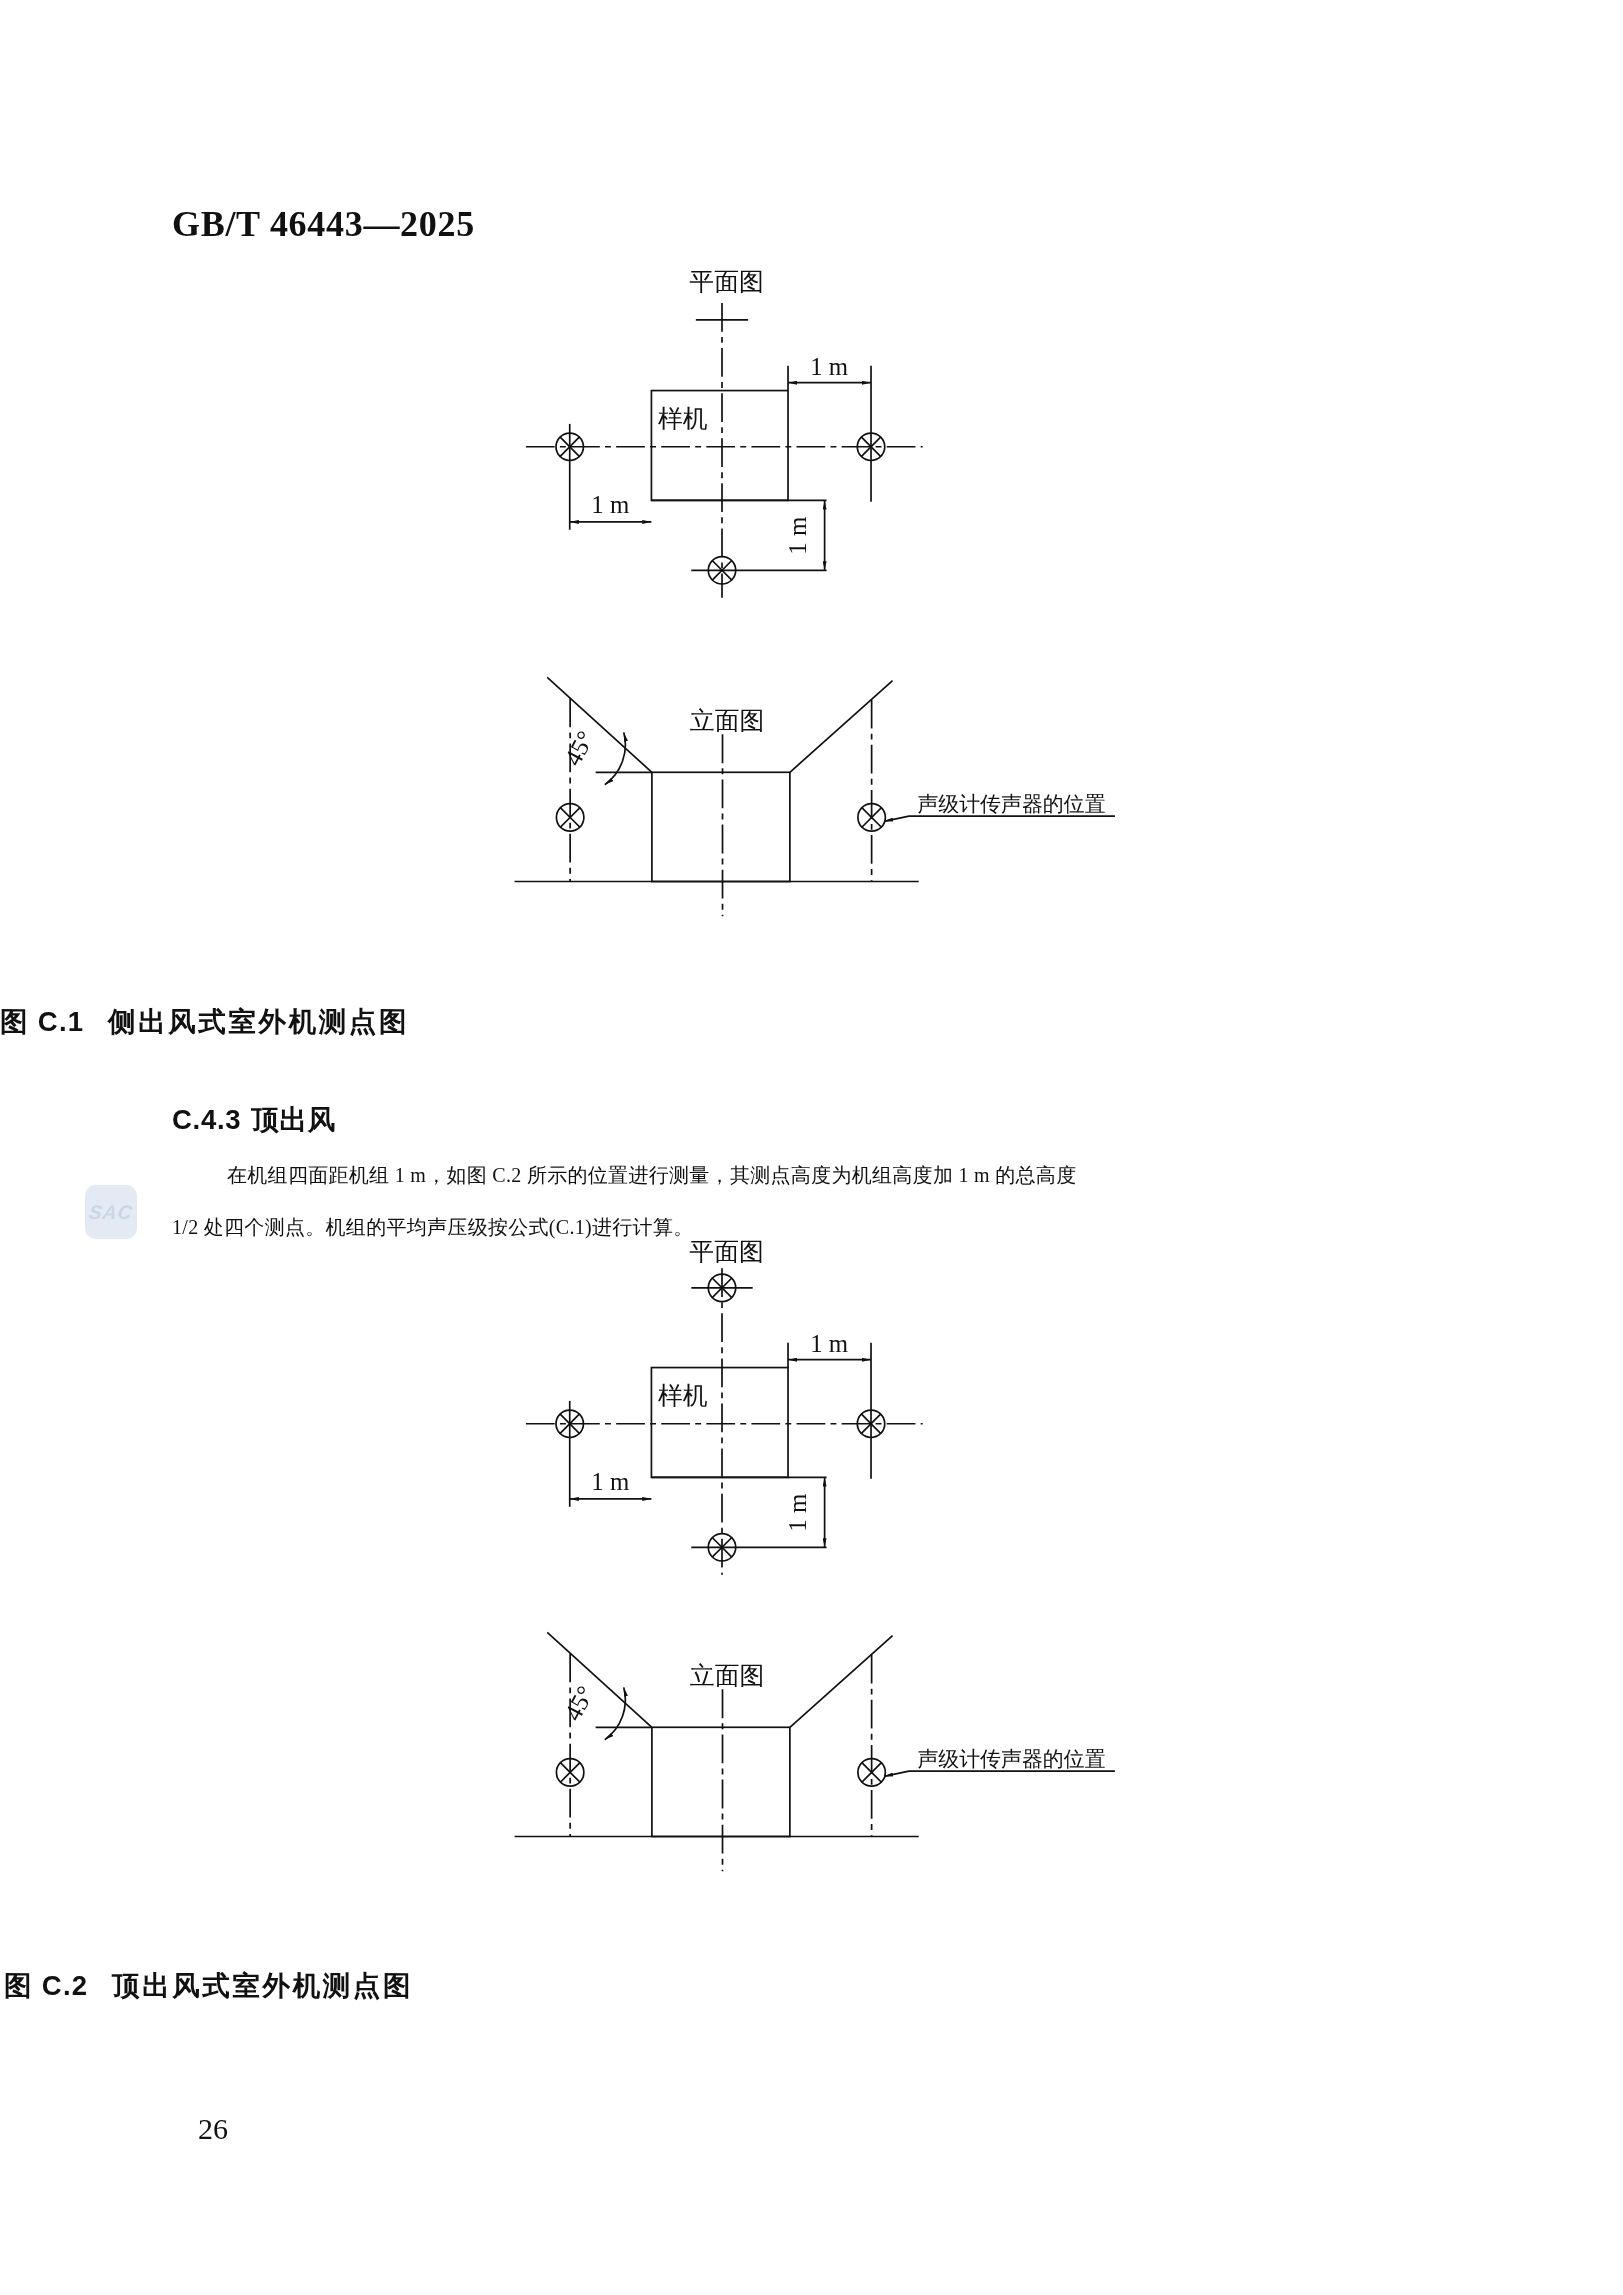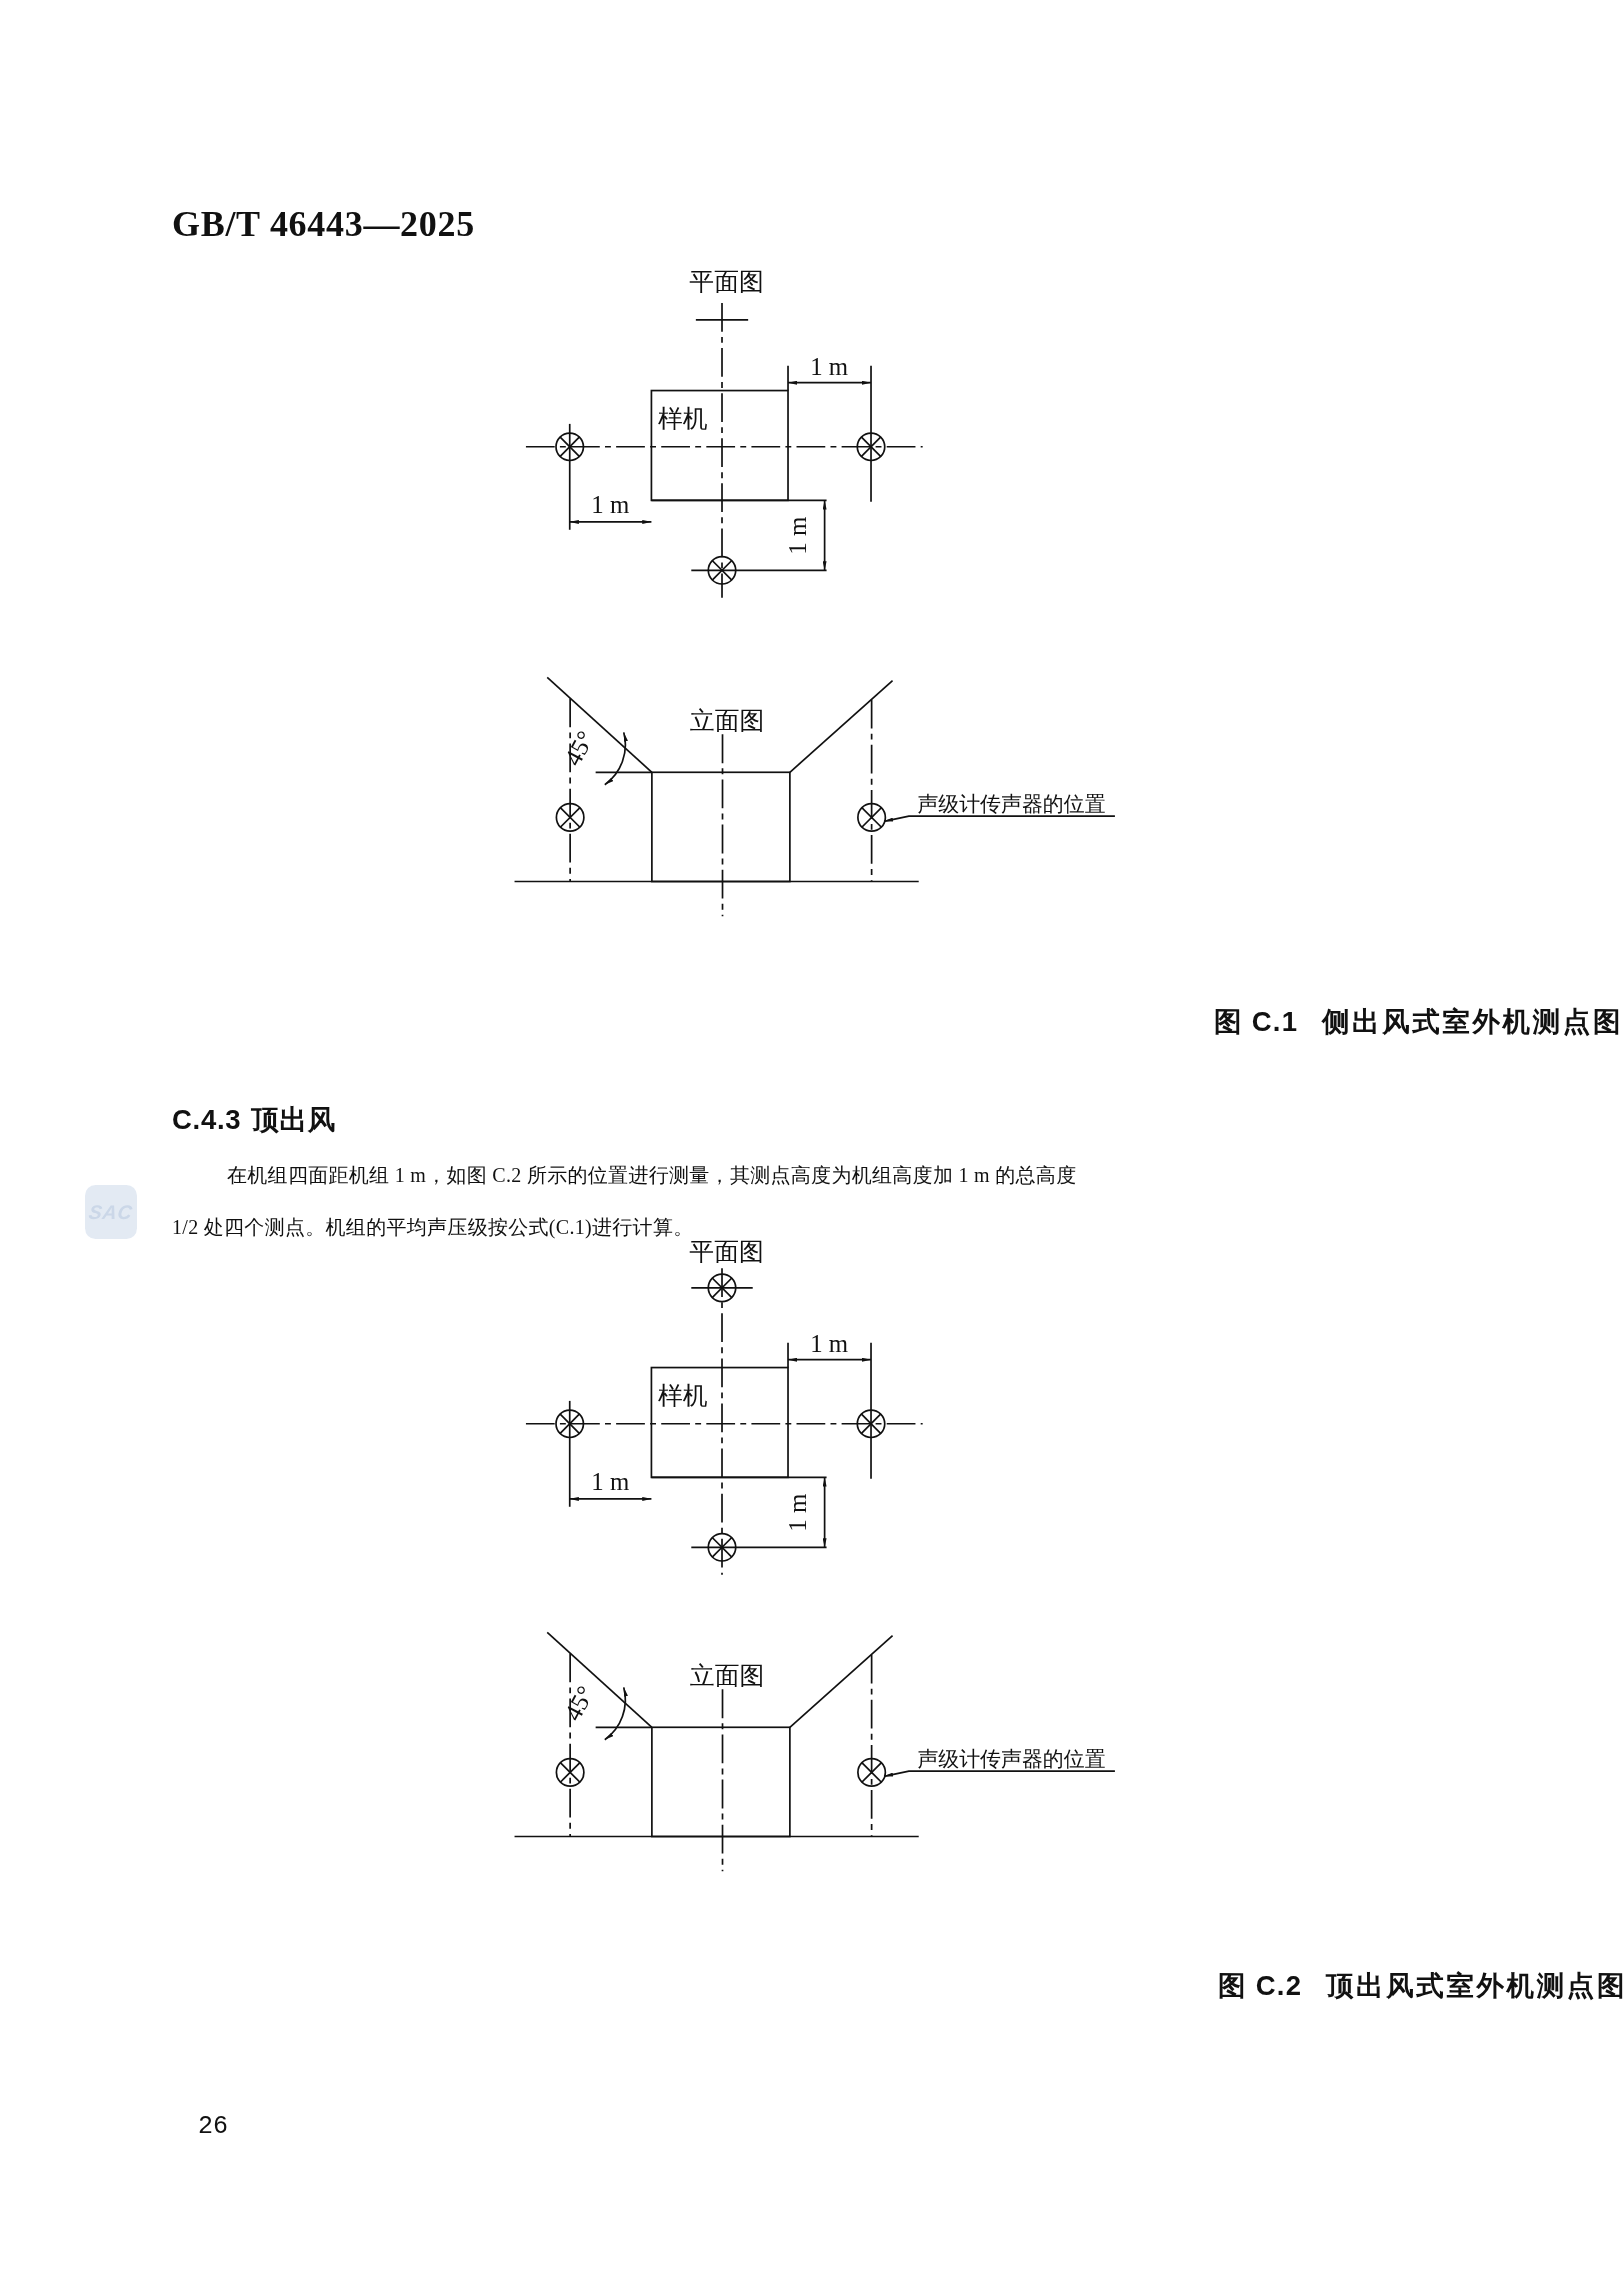--- a/index.html
+++ b/index.html
@@ -2,27 +2,27 @@
 <html style="font-size:10.5px"><head>
 <meta charset="utf-8">
 <style>
   html,body{margin:0;padding:0;}
   body{
     width:1623px;height:2295px;background:#ffffff;position:relative;
     font-family:"Liberation Serif",serif;color:#111;
   }
   .abs{position:absolute;}
   .hdr{font-weight:bold;font-size:36px;letter-spacing:0.7px;font-family:"Liberation Serif",serif;}
-  .caption{width:1623px;text-align:right;font-weight:bold;font-size:27.5px;
+  .caption{width:1623px;text-align:left;font-weight:bold;font-size:27.5px;
     font-family:"Liberation Sans",sans-serif;letter-spacing:2.6px;}
   .cap-label{margin-right:23.6px;letter-spacing:1.3px;}
   .h2{font-weight:bold;font-size:27.5px;font-family:"Liberation Sans",sans-serif;letter-spacing:0.7px;}
   .h2 .num{margin-right:10px;}
   .para{font-size:20px;letter-spacing:0.3px;white-space:nowrap;font-family:"Liberation Serif",serif;}
-  .pgnum{font-size:25px;font-family:Liberation Mono, monospace;}
+  .pgnum{font-size:30px;font-family:Liberation Serif, serif;}
   svg.diagram{position:absolute;overflow:visible;}
   svg text{font-size:38px;fill:#111;font-family:"Liberation Serif",serif;}
   svg text.small{font-size:32px;}
   .stk{stroke:#111;stroke-width:2.6;fill:none;stroke-linecap:butt;}
   .cl{stroke-dasharray:44 8 9 8;}
   .wm{
     width:52px;height:54px;border-radius:10.5px;background:#dfe7f2;opacity:.85;
     display:flex;align-items:center;justify-content:center;
   }
   .wm span{

